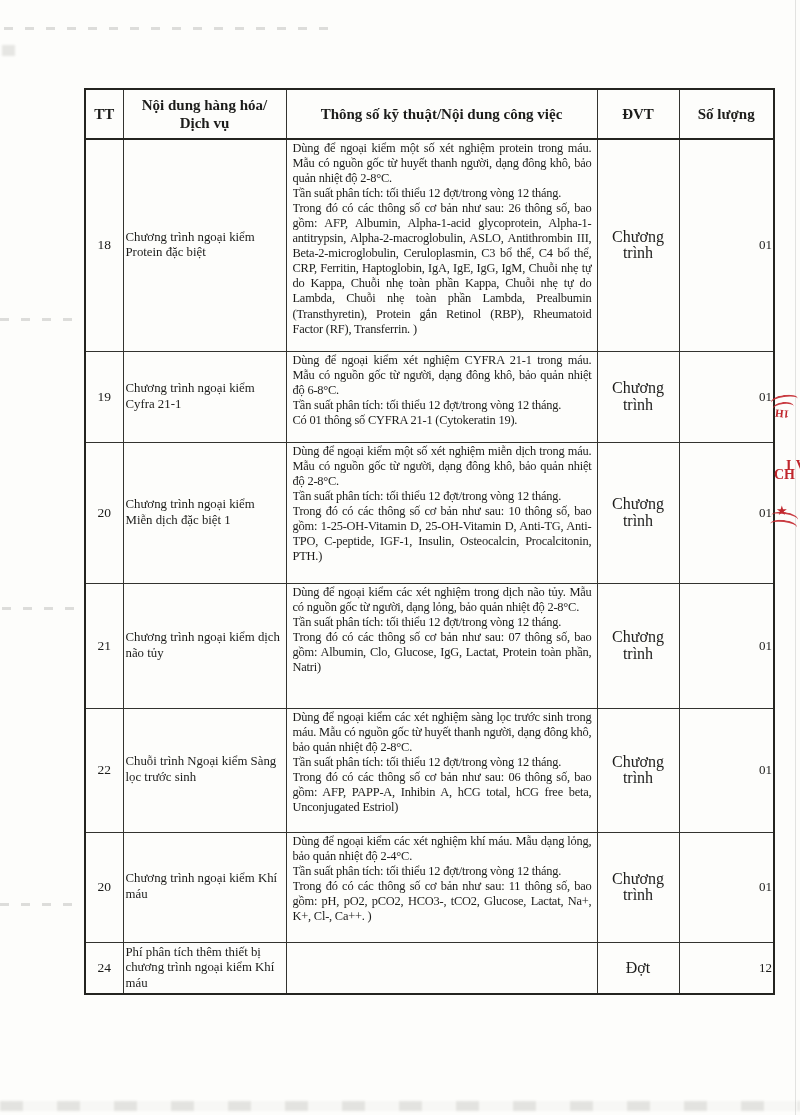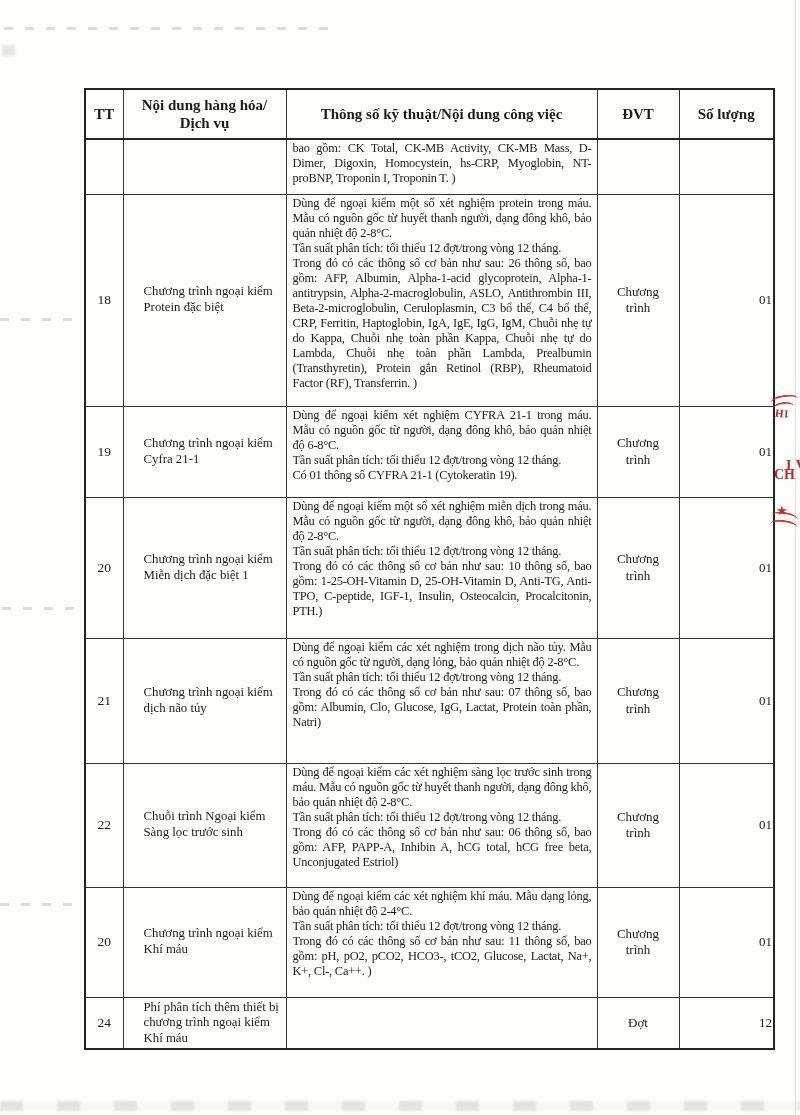--- a/index.html
+++ b/index.html
@@ -14,28 +14,28 @@
     border-collapse:collapse; table-layout:fixed;
     border:2.4px solid #242420;
   }
   .doc th, .doc td { border:1.4px solid #33332f; }
   .doc thead th {
     border-bottom:2.2px solid #242420;
     font-weight:bold; font-size:15px; line-height:1.22;
     text-align:center; vertical-align:middle; padding:3px 2px;
   }
   td.c-tt  { text-align:center; vertical-align:middle; font-size:13.5px; }
-  td.c-item{ vertical-align:middle; font-size:12.8px; line-height:15.6px; padding:2px 3px 2px 20px; }
+  td.c-item{ vertical-align:middle; font-size:12.8px; line-height:15.6px; padding:2px 3px 2px 2px; }
   td.c-spec{ vertical-align:top; padding:1px 5px 1px 6px; }
   .spec-wrap { overflow:hidden; }
   .spec-wrap p {
     margin:0; font-size:12.4px; line-height:15.05px;
     letter-spacing:-0.2px; text-align:justify;
   }
-  td.c-unit{ text-align:center; vertical-align:middle; font-size:13px; line-height:16.5px; padding:0; }
+  td.c-unit{ text-align:center; vertical-align:middle; font-size:16px; line-height:16.5px; padding:0; }
   .unit-inner { width:60px; margin:0 auto; }
   td.c-qty { text-align:right; vertical-align:middle; font-size:13px;margin-left:16px; }
 
   
   .stamp { position:absolute; left:770px; top:388px; width:30px; height:152px; overflow:hidden; color:#c0272d; }
   .s-arc { position:absolute; width:27px; height:9px; border-top:2.6px solid #c4282e; border-radius:50%; opacity:.9; }
   .s-arc.a1 { top:7px;  left:1px; transform:rotate(-8deg); }
   .s-arc.a2 { top:14px; left:3px; width:21px; transform:rotate(-7deg); }
   .s-arc.a3 { bottom:17px; left:1px; transform:rotate(9deg); }
   .s-arc.a4 { bottom:9px;  left:0;   transform:rotate(7deg); }
@@ -89,33 +89,20 @@
       <tr style="height:50px">
         <th>TT</th>
         <th>Nội dung hàng hóa/ Dịch vụ</th>
         <th>Thông số kỹ thuật/Nội dung công việc</th>
         <th>ĐVT</th>
         <th>Số lượng</th>
       </tr>
     </thead>
     <tbody>
 
-      <tr style="height:55px">
-        <td class="c-tt"></td>
-        <td class="c-item"></td>
-        <td class="c-spec">
-          <div class="spec-wrap" style="max-height:52px">
-            <p>bao gồm: CK Total, CK-MB Activity, CK-MB Mass, D-Dimer, Digoxin, Homocystein, hs-CRP, Myoglobin, NT-proBNP, Troponin I, Troponin T. )</p>
-          </div>
-        </td>
-        <td class="c-unit">
-            <div class="unit-inner"></div>
-          </td>
-        <td class="c-qty"></td>
-      </tr>
 
       <tr style="height:212px">
         <td class="c-tt">18</td>
         <td class="c-item">Chương trình ngoại kiểm Protein đặc biệt</td>
         <td class="c-spec">
           <div class="spec-wrap" style="max-height:209px">
             <p>Dùng để ngoại kiểm một số xét nghiệm protein trong máu. Mẫu có nguồn gốc từ huyết thanh người, dạng đông khô, bảo quản nhiệt độ 2-8°C.</p>
             <p>Tần suất phân tích: tối thiểu 12 đợt/trong vòng 12 tháng.</p>
             <p>Trong đó có các thông số cơ bản như sau: 26 thông số, bao gồm: AFP, Albumin, Alpha-1-acid glycoprotein, Alpha-1-antitrypsin, Alpha-2-macroglobulin, ASLO, Antithrombin III, Beta-2-microglobulin, Ceruloplasmin, C3 bổ thể, C4 bổ thể, CRP, Ferritin, Haptoglobin, IgA, IgE, IgG, IgM, Chuỗi nhẹ tự do Kappa, Chuỗi nhẹ toàn phần Kappa, Chuỗi nhẹ tự do Lambda, Chuỗi nhẹ toàn phần Lambda, Prealbumin (Transthyretin), Protein gắn Retinol (RBP), Rheumatoid Factor (RF), Transferrin. )</p>
           </div>

